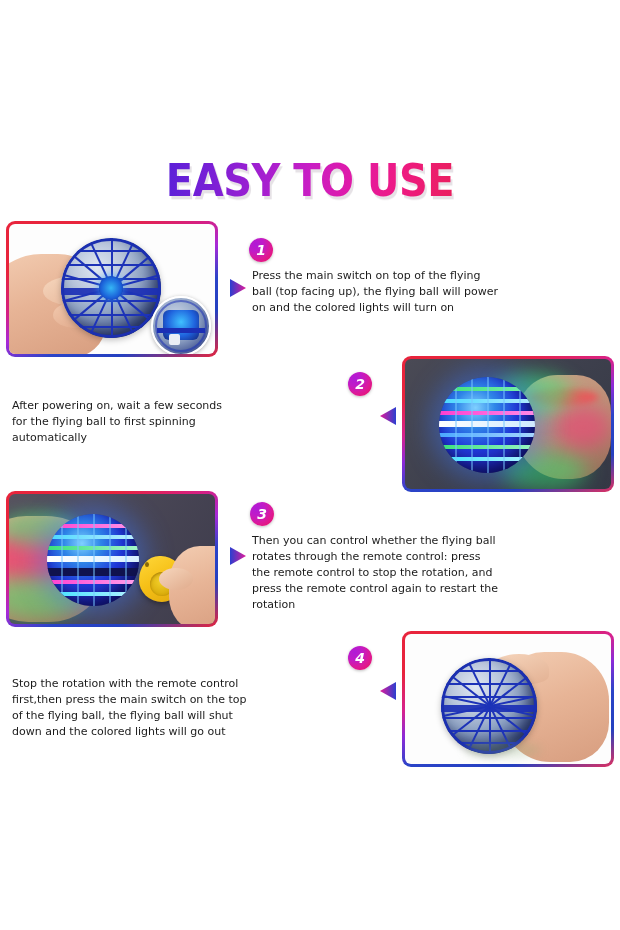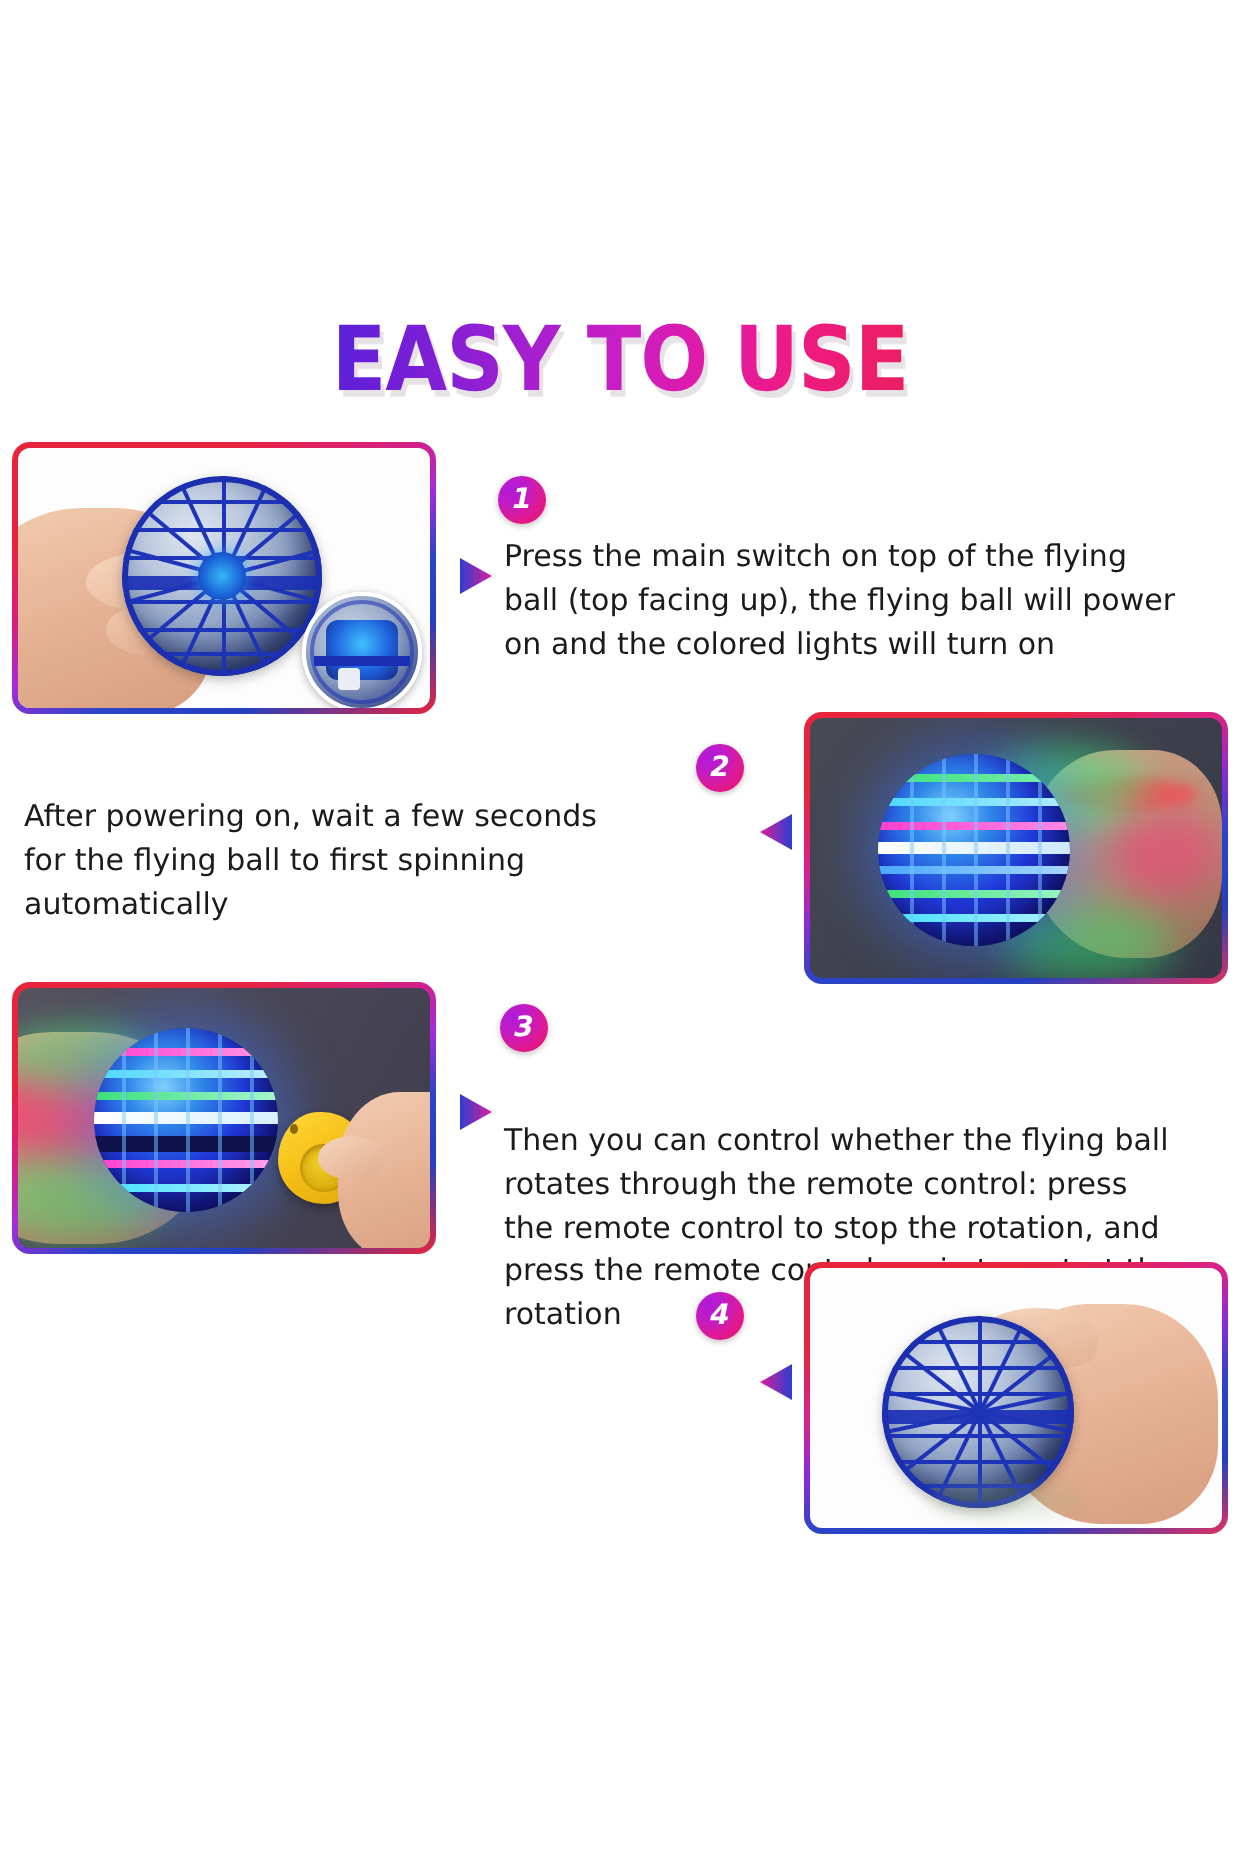--- a/index.html
+++ b/index.html
@@ -126,21 +126,21 @@
     font-weight:bold;font-style:italic;
     font-size:14px;line-height:24px;
     text-align:center;
     box-shadow:0 1px 3px rgba(0,0,0,.25);
   }
 
   
   .steptext{
     position:absolute;
     font-family:"DejaVu Sans", sans-serif;
-    font-size:15px;
+    font-size:11px;
     line-height:1.45;
     color:#1b1b1b;
     white-space:pre-line;
   }
 </style>
 </head>
 <body>
 
 <div class="page">
 
@@ -276,21 +276,21 @@
     <defs>
         <linearGradient id="ar3" x1="0" y1="0" x2="1" y2="0">
       <stop offset="0%" stop-color="#2b3fd0"></stop>
           <stop offset="100%" stop-color="#e01b9a"></stop>
     </linearGradient>
       </defs>
     <polygon points="2,2 18,11 2,20" fill="url(#ar3)"></polygon>
   </svg>
 
   <div class="badge" style="left:250px;top:502px;">3</div>
-  <div class="steptext" style="left:252px;top:533px;width:352px;margin-top:27px;">Then you can control whether the flying ball
+  <div class="steptext" style="left:252px;top:533px;width:352px;">Then you can control whether the flying ball
 rotates through the remote control:  press
 the remote control to stop the rotation, and
 press the remote control again to restart the
 rotation</div>
 
   <div class="frame g2" style="left:402px;top:631px;width:212px;height:136px;">
     <div class="frame-inner photo4">
 
       <div class="hand" style="left:96px;top:18px;width:108px;height:110px;border-radius:40% 44% 36% 46%;"></div>
       <div class="hand" style="left:84px;top:20px;width:60px;height:30px;border-radius:50% 50% 30% 30%;background:linear-gradient(160deg,#f6d6bd,#e3b193);"></div>
@@ -319,14 +319,18 @@
     <defs>
         <linearGradient id="ar4" x1="0" y1="0" x2="1" y2="0">
       <stop offset="0%" stop-color="#e01b9a"></stop>
           <stop offset="100%" stop-color="#2b3fd0"></stop>
     </linearGradient>
       </defs>
     <polygon points="18,2 2,11 18,20" fill="url(#ar4)"></polygon>
   </svg>
 
   <div class="badge" style="left:348px;top:646px;">4</div>
+  <div class="steptext" style="left:12px;top:676px;width:346px;">Stop the rotation with the remote control
+first,then press the main switch on the top
+of the flying ball, the flying ball will shut
+down and the colored lights will go out</div>
 
 </div>
 
 </body></html>

